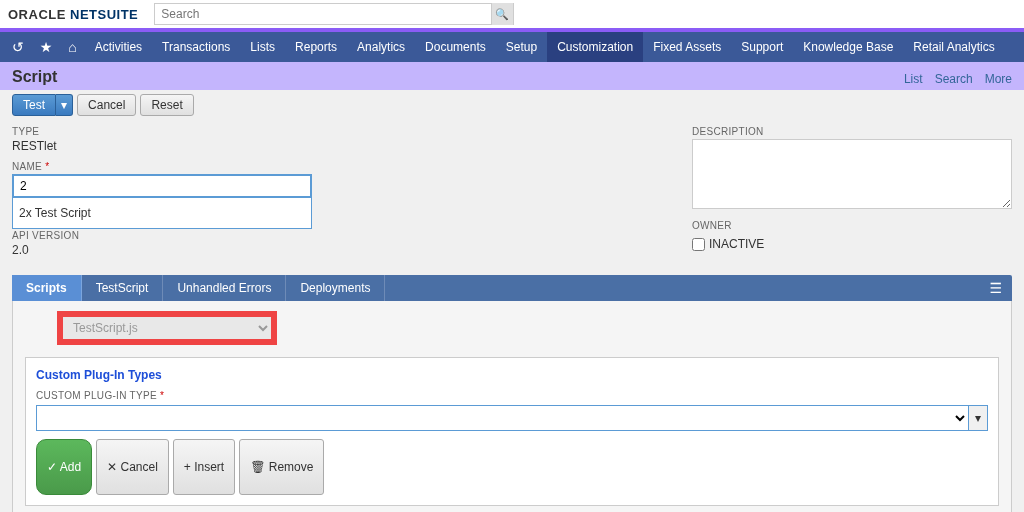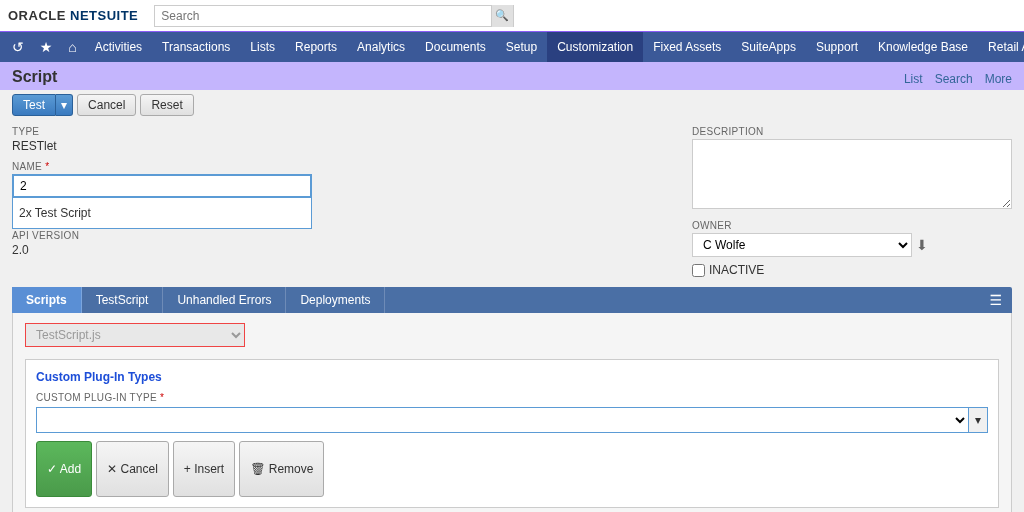--- a/index.html
+++ b/index.html
@@ -1,20 +1,20 @@
 <!DOCTYPE html>
 <html><head>
   <meta charset="utf-8">
   <style>
     * { box-sizing: border-box; margin: 0; padding: 0; }
     body { font-family: Arial, sans-serif; font-size: 12px; background: #f0f0f0; color: #333; }
 
     
     #top-bar {
-      display: flex; align-items: center; background: #fff; border-bottom: 1px solid #8b5cf6; padding: 4px 8px; height: 32px;
+      display: flex; align-items: center; background: #fff; border-bottom: 4px solid #8b5cf6; padding: 4px 8px; height: 32px;
     }
     #logo { font-size: 13px; font-weight: bold; color: #cc0000; margin-right: 16px; letter-spacing: 0.5px; }
     #logo span { color: #333; }
     #search-container { display: flex; align-items: center; border: 1px solid #ccc; background: #fff; flex: 1; max-width: 360px; height: 22px; }
     #search-input { border: none; outline: none; font-size: 12px; padding: 2px 6px; width: 100%; }
 
     
     #nav-bar {
       display: flex; align-items: center; background: #3b5998; height: 30px; padding: 0 4px;
     }
@@ -121,21 +121,20 @@
   <div class="nav-icon">⌂</div>
   <div class="nav-item">Activities</div>
   <div class="nav-item">Transactions</div>
   <div class="nav-item">Lists</div>
   <div class="nav-item">Reports</div>
   <div class="nav-item">Analytics</div>
   <div class="nav-item">Documents</div>
   <div class="nav-item">Setup</div>
   <div class="nav-item active">Customization</div>
   <div class="nav-item">Fixed Assets</div>
-  <div class="nav-item">SuiteApps</div>
   <div class="nav-item">Support</div>
   <div class="nav-item">Knowledge Base</div>
   <div class="nav-item">Retail Analytics</div>
 </div>
 
 <div id="page-header">
   <h1 id="page-title" style="font-size:16px;font-weight:bold;color:#333;">Script</h1>
   <div id="page-actions" style="display:flex;gap:12px;font-size:12px;color:#336699;">
     <span>List</span>
     <span>Search</span>
@@ -183,26 +182,20 @@
 
     <div class="form-col-right">
 
       <div style="margin-bottom:8px;">
         <div class="field-label">DESCRIPTION</div>
         <textarea class="desc-textarea" style="width: 100%; height: 70px; border: 1px solid rgb(204, 204, 204); font-size: 12px; padding: 4px; resize: vertical;"></textarea>
       </div>
 
       <div style="margin-bottom:6px;">
         <div class="field-label">OWNER</div>
-        <div class="owner-select-container" style="display:flex;align-items:center;gap:4px;">
-          <select class="owner-select" style="width:220px;border:1px solid #ccc;padding:3px 6px;font-size:12px;background:#fff;">
-            <option>C Wolfe</option>
-          </select>
-          <span style="color:#666;font-size:14px;cursor:pointer;">⬇</span>
-        </div>
       </div>
 
       <div class="checkbox-row" style="display:flex;align-items:center;gap:4px;margin-top:4px;">
         <input type="checkbox" style="">
         <label style="font-size:12px;color:#333;">INACTIVE</label>
       </div>
     </div>
   </div>
 
   <div id="tabs-bar" style="display:flex;align-items:center;background:#4a6fa5;margin-top:10px;border-radius:2px 2px 0 0;">
@@ -211,21 +204,21 @@
     <div class="tab-item">Unhandled Errors</div>
     <div class="tab-item">Deployments</div>
     <div class="tab-spacer" style="flex:1;"></div>
     <div class="tab-grid-icon" style="color:#fff;padding:0 10px;font-size:14px;cursor:pointer;">☰</div>
   </div>
 
   <div id="tab-content" style="background:#f5f5f5;border:1px solid #ccc;border-top:none;padding:10px 12px;">
 
     <div class="script-file-row" style="display:flex;align-items:flex-end;gap:8px;margin-bottom:12px;">
       <div>
-        <select class="script-file-select" style="width:220px;border:1px solid #ef4444;padding:3px 6px;font-size:12px;background:#e8e8e8;color:#999;">
+        <select class="script-file-select" style="width:220px;border:6px solid #ef4444;padding:3px 6px;font-size:12px;background:#e8e8e8;color:#999;margin-left:32px;">
           <option>TestScript.js</option>
         </select>
       </div>
     </div>
 
     <div class="plugin-section" style="border:1px solid #ccc;background:#fff;padding:10px;">
       <div class="plugin-section-title" style="font-size:12px;font-weight:bold;color:#1d4ed8;margin-bottom:8px;">Custom Plug-In Types</div>
 
       <div>
         <div class="plugin-field-label">
@@ -234,21 +227,21 @@
         </div>
         <div class="plugin-input-row" style="display:flex;align-items:center;gap:0;margin-bottom:8px;">
           <select class="plugin-select" style="flex:1;border:1px solid #5b9bd5;padding:4px 6px;font-size:12px;background:#fff;height:26px;"></select>
           <div class="plugin-select-arrow" style="border:1px solid #5b9bd5;border-left:none;background:#f0f0f0;padding:4px 6px;cursor:pointer;height:26px;display:flex;align-items:center;">
             <span>▾</span>
           </div>
         </div>
       </div>
 
       <div class="plugin-actions" style="display:flex;gap:4px;">
-        <button class="btn-add" style="background:linear-gradient(to bottom,#5cb85c,#4a9a4a);color:#fff;border:1px solid #3a8a3a;border-radius:3px;padding:20px 10px;cursor:pointer;font-size:12px;">✓ Add</button>
+        <button class="btn-add" style="background:linear-gradient(to bottom,#5cb85c,#4a9a4a);color:#fff;border:1px solid #3a8a3a;border-radius:10px;padding:20px 10px;cursor:pointer;font-size:12px;">✓ Add</button>
         <button class="btn-cancel-sm" style="background:linear-gradient(to bottom,#f5f5f5,#e0e0e0);color:#333;border:1px solid #aaa;border-radius:3px;padding:3px 10px;cursor:pointer;font-size:12px;">✕ Cancel</button>
         <button class="btn-insert" style="background:linear-gradient(to bottom,#f5f5f5,#e0e0e0);color:#333;border:1px solid #aaa;border-radius:3px;padding:3px 10px;cursor:pointer;font-size:12px;">+ Insert</button>
         <button class="btn-remove" style="background:linear-gradient(to bottom,#f5f5f5,#e0e0e0);color:#333;border:1px solid #aaa;border-radius:3px;padding:3px 10px;cursor:pointer;font-size:12px;">🗑 Remove</button>
       </div>
     </div>
   </div>
 </div>
 
 <div id="bottom-toolbar" style="display:flex;align-items:center;gap:4px;padding:6px 12px;background:#f0f0f0;">
   <div class="btn-group">

